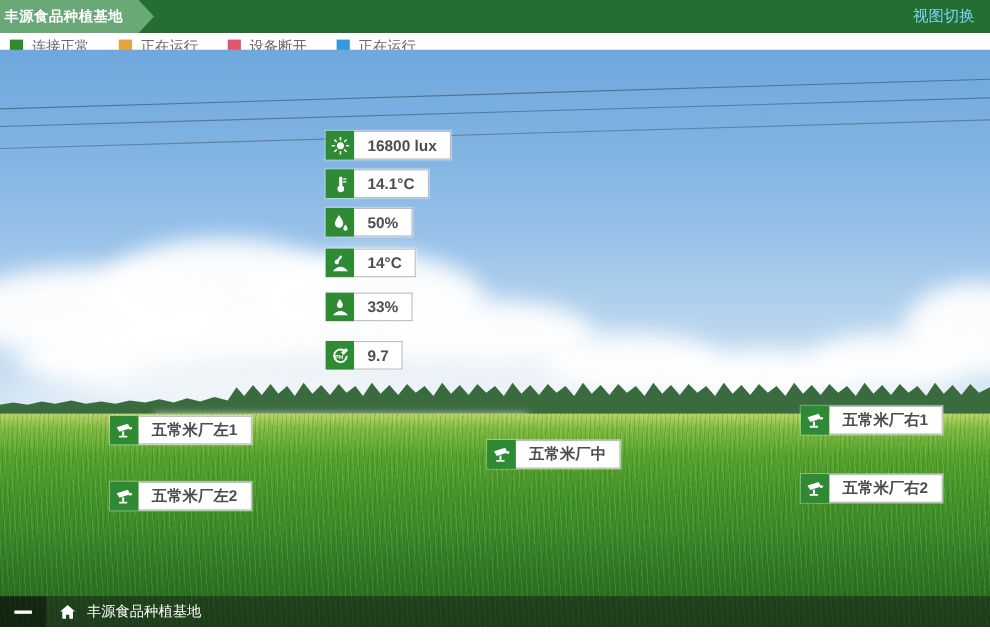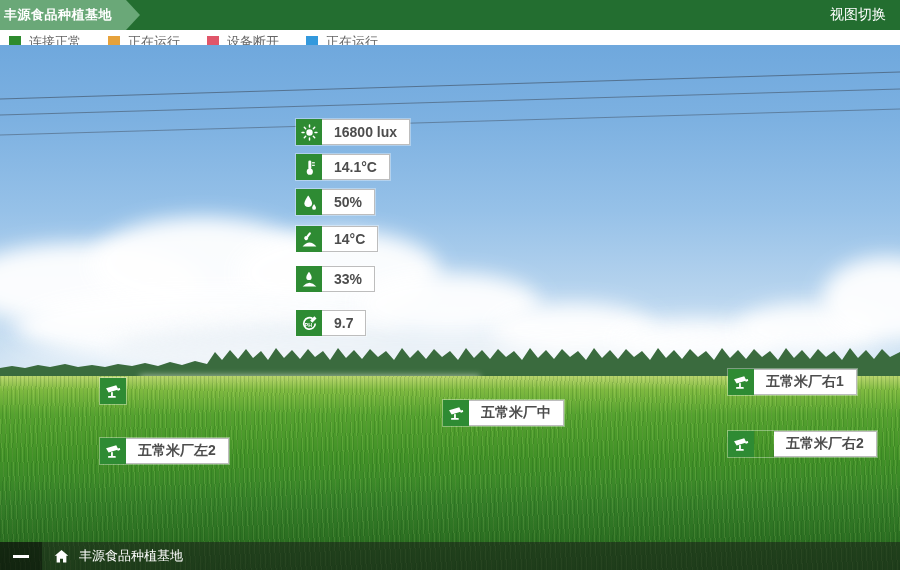--- a/index.html
+++ b/index.html
@@ -7,21 +7,21 @@
               font-family:"Liberation Sans","DejaVu Sans",sans-serif; }
   .app { position:relative; width:900px; height:584px; overflow:hidden; }
 
   
   .header { position:absolute; top:0; left:0; width:900px; height:30px;
             background:#236e30; display:flex; align-items:center; justify-content:space-between; }
   .title-flag { position:relative; height:30px; width:140px; background:#6aa878;
                 display:flex; align-items:center; padding-left:4px;
                 clip-path:polygon(0 0, 90% 0, 100% 50%, 90% 100%, 0 100%); }
   .title-flag span { color:#fff; font-size:13px; font-weight:bold; letter-spacing:.5px; }
-  .view-switch { color:#ffffff; font-size:14px; padding-right:14px; cursor:pointer; }
+  .view-switch { color:#7dd3fc; font-size:14px; padding-right:14px; cursor:pointer; }
 
   
   .legend { position:absolute; top:30px; left:0; width:900px; height:29px; background:#fff;
             border-bottom:5px solid #f9a8d4; display:flex; align-items:center; padding-left:9px; }
   .legend-item { display:flex; align-items:center; margin-right:27px; }
   .legend-sw { width:12px; height:12px; margin-right:8px; }
   .sw-green  { background:#2e8b2e; }
   .sw-orange { background:#e6a23c; }
   .sw-red    { background:#e0566a; }
   .sw-blue   { background:#3399dd; }
@@ -208,20 +208,21 @@
 
     <div class="badge" style="left:100px;top:333px;">
       <span class="badge-icon">
         <svg width="17" height="17" viewBox="0 0 16 16" fill="#fff">
           <path d="M1 5 L10.6 2 L12.6 6 L3.4 9 Z"></path>
             <rect x="11.6" y="5" width="2.6" height="2" rx="0.4" transform="rotate(-17 12.9 6)"></rect>
           <rect x="5.7" y="8.6" width="1.7" height="3.8"></rect>
             <rect x="2.8" y="12.3" width="7.4" height="1.6" rx="0.8"></rect>
           </svg>
       </span>
+      <span class="badge-label">五常米厂左1</span>
     </div>
 
     <div class="badge" style="left:100px;top:393px;">
       <span class="badge-icon">
         <svg width="17" height="17" viewBox="0 0 16 16" fill="#fff">
           <path d="M1 5 L10.6 2 L12.6 6 L3.4 9 Z"></path>
             <rect x="11.6" y="5" width="2.6" height="2" rx="0.4" transform="rotate(-17 12.9 6)"></rect>
           <rect x="5.7" y="8.6" width="1.7" height="3.8"></rect>
             <rect x="2.8" y="12.3" width="7.4" height="1.6" rx="0.8"></rect>
           </svg>
@@ -246,21 +247,21 @@
         <svg width="17" height="17" viewBox="0 0 16 16" fill="#fff">
           <path d="M1 5 L10.6 2 L12.6 6 L3.4 9 Z"></path>
             <rect x="11.6" y="5" width="2.6" height="2" rx="0.4" transform="rotate(-17 12.9 6)"></rect>
           <rect x="5.7" y="8.6" width="1.7" height="3.8"></rect>
             <rect x="2.8" y="12.3" width="7.4" height="1.6" rx="0.8"></rect>
           </svg>
       </span>
       <span class="badge-label">五常米厂右1</span>
     </div>
 
-    <div class="badge" style="left:728px;top:386px;gap:20px;">
+    <div class="badge" style="left:728px;top:386px;">
       <span class="badge-icon">
         <svg width="17" height="17" viewBox="0 0 16 16" fill="#fff">
           <path d="M1 5 L10.6 2 L12.6 6 L3.4 9 Z"></path>
             <rect x="11.6" y="5" width="2.6" height="2" rx="0.4" transform="rotate(-17 12.9 6)"></rect>
           <rect x="5.7" y="8.6" width="1.7" height="3.8"></rect>
             <rect x="2.8" y="12.3" width="7.4" height="1.6" rx="0.8"></rect>
           </svg>
       </span>
       <span class="badge-label">五常米厂右2</span>
     </div>

